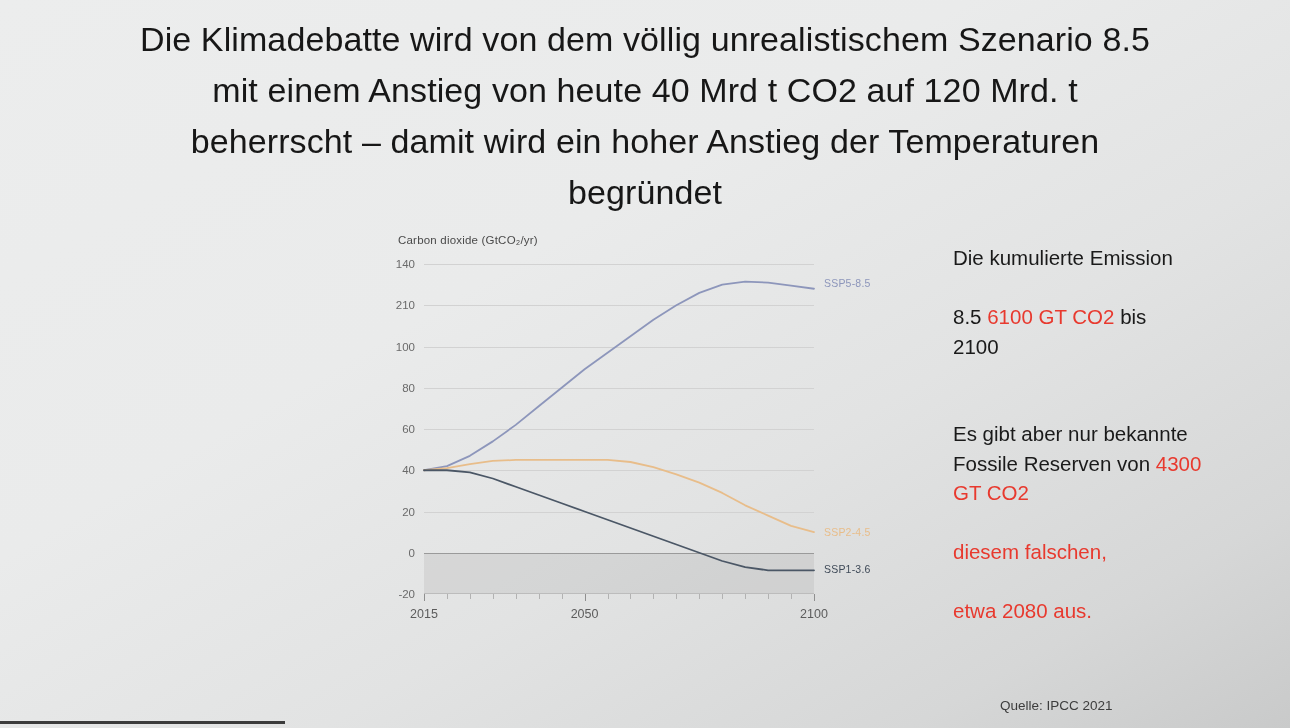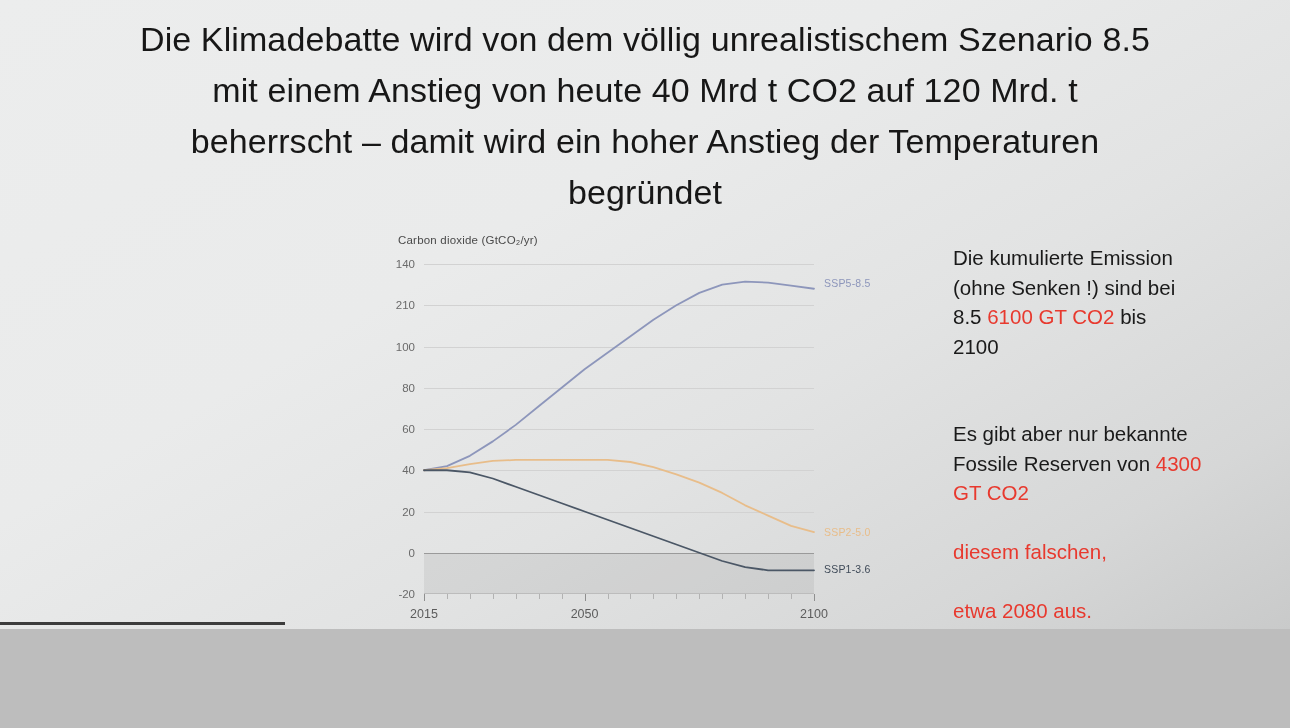--- a/index.html
+++ b/index.html
@@ -7,21 +7,21 @@
     margin: 0;
     padding: 0;
     background: #bdbdbd;
   }
   body {
     font-family: "Liberation Sans", sans-serif;
   }
   #slide {
     position: relative;
     width: 1290px;
-    height: 629px;
+    height: 728px;
     overflow: hidden;
     background: linear-gradient(150deg, #eceded 0%, #eaebeb 38%, #e2e3e3 62%, #d6d7d7 85%, #c9caca 100%);
   }
 
   
   #title {
     position: absolute;
     left: 40px;
     top: 14px;
     width: 1210px;
@@ -220,30 +220,30 @@
           <div class="xmajor" style="left: 390px;"></div>
           <div class="xtick-label" style="left: 390px;">2100</div>
         </div>
       <svg id="lines" preserveAspectRatio="none" viewBox="0 0 390 330">
           <polyline points="0.00,206.25 22.94,202.13 45.88,191.81 68.82,177.38 91.76,160.88 114.71,142.31 137.65,123.75 160.59,105.19 183.53,88.69 206.47,72.19 229.41,55.69 252.35,41.25 275.29,28.87 298.24,20.63 321.18,17.53 344.12,18.56 367.06,21.66 390.00,24.75" fill="none" stroke="#8d96bb" stroke-width="1.8" stroke-linejoin="round" stroke-linecap="round"></polyline>
           <polyline points="0.00,206.25 22.94,204.19 45.88,200.06 68.82,196.97 91.76,195.94 114.71,195.94 137.65,195.94 160.59,195.94 183.53,195.94 206.47,198.00 229.41,203.16 252.35,210.37 275.29,218.63 298.24,228.94 321.18,241.31 344.12,251.62 367.06,261.94 390.00,268.13" fill="none" stroke="#e8bd8a" stroke-width="1.8" stroke-linejoin="round" stroke-linecap="round"></polyline>
           <polyline points="0.00,206.25 22.94,206.25 45.88,208.31 68.82,214.50 91.76,222.75 114.71,231.00 137.65,239.25 160.59,247.50 183.53,255.75 206.47,264.00 229.41,272.25 252.35,280.50 275.29,288.75 298.24,297.00 321.18,303.19 344.12,306.28 367.06,306.28 390.00,306.28" fill="none" stroke="#4b5766" stroke-width="1.8" stroke-linejoin="round" stroke-linecap="round"></polyline>
         </svg>
       <div id="series-labels">
           <div class="series-label" style="top: 18.5625px; color: rgb(141, 150, 187);">SSP5-8.5</div>
-          <div class="series-label" style="top: 268.125px; color: rgb(232, 189, 138);">SSP2-5.0</div>
+          <div class="series-label" style="top: 268.125px; color: rgb(232, 189, 138);">SSP2-4.5</div>
           <div class="series-label" style="top: 305.25px; color: rgb(63, 74, 88);">SSP1-3.6</div>
         </div>
     </div>
   </div>
 
   <div id="sidetext">
     <p class="para">
       <span>Die kumulierte Emission</span><br>
-      <span>(ohne Senken !) sind bei</span><br>
+      <br>
       <span>8.5 </span><span class="hl">6100 GT CO2</span><span> bis</span><br>
       <span>2100</span>
     </p>
     <div class="gap"></div>
     <p class="para">
       <span>Es gibt aber nur bekannte</span><br>
       <span>Fossile Reserven von </span><span class="hl">4300</span><br>
       <span class="hl">GT CO2</span><br>
       <br>
       <span class="hl">diesem falschen,</span><br>

